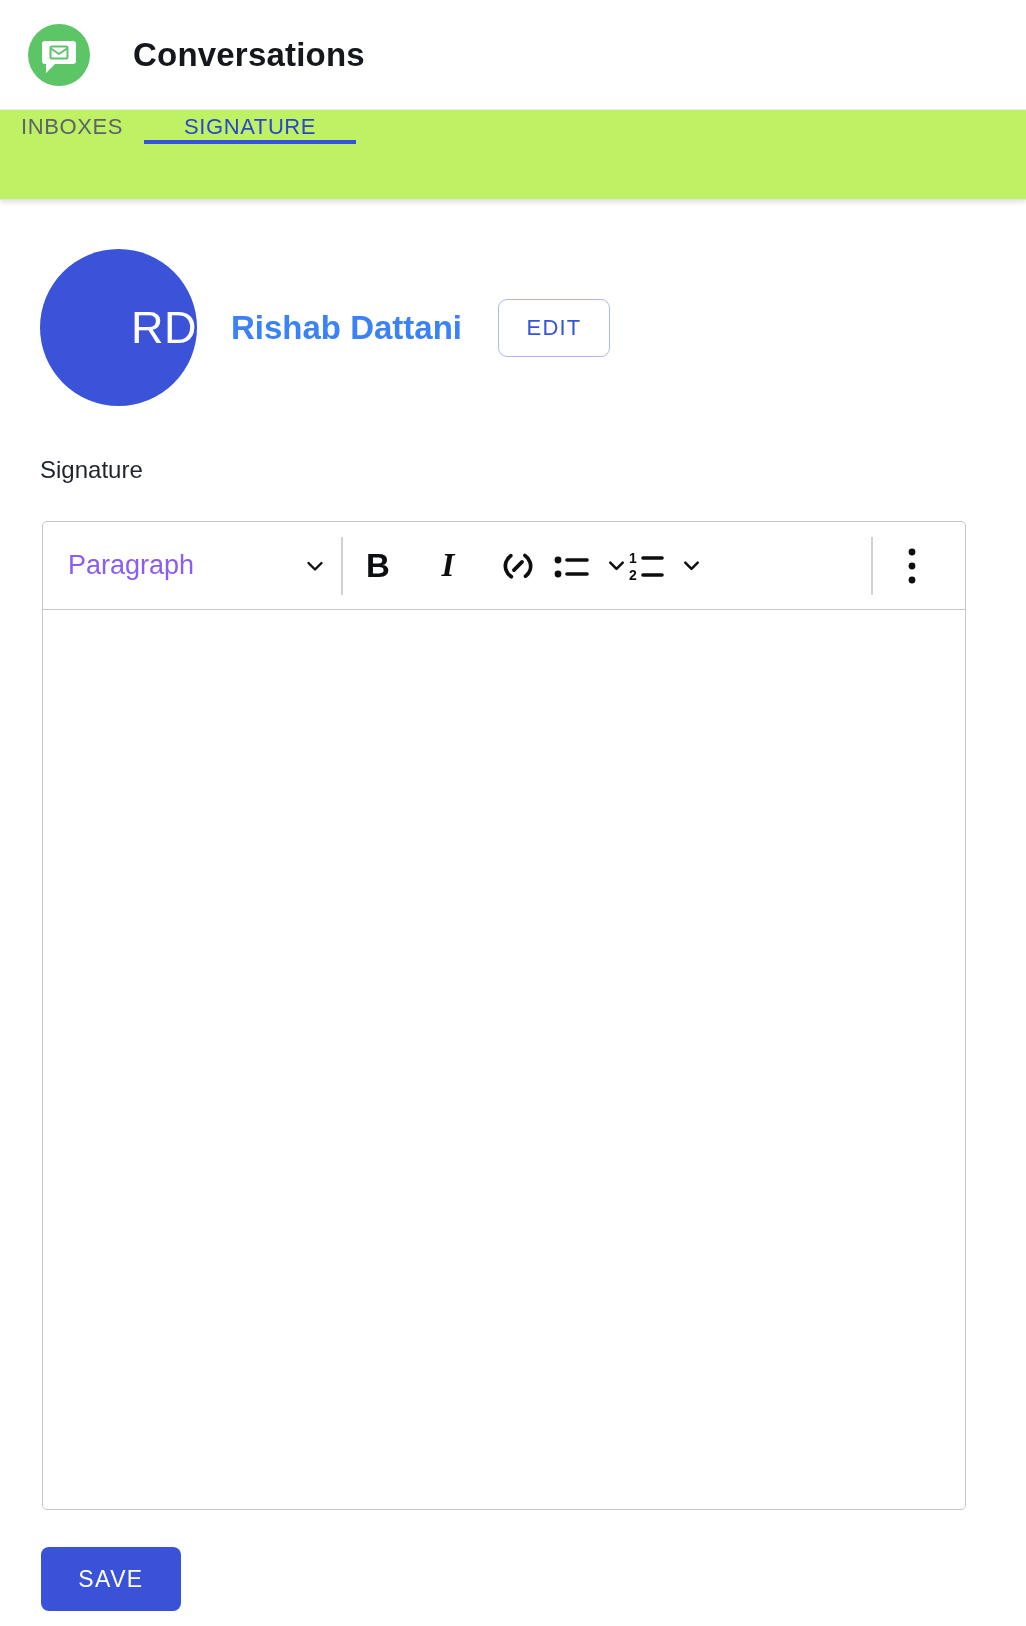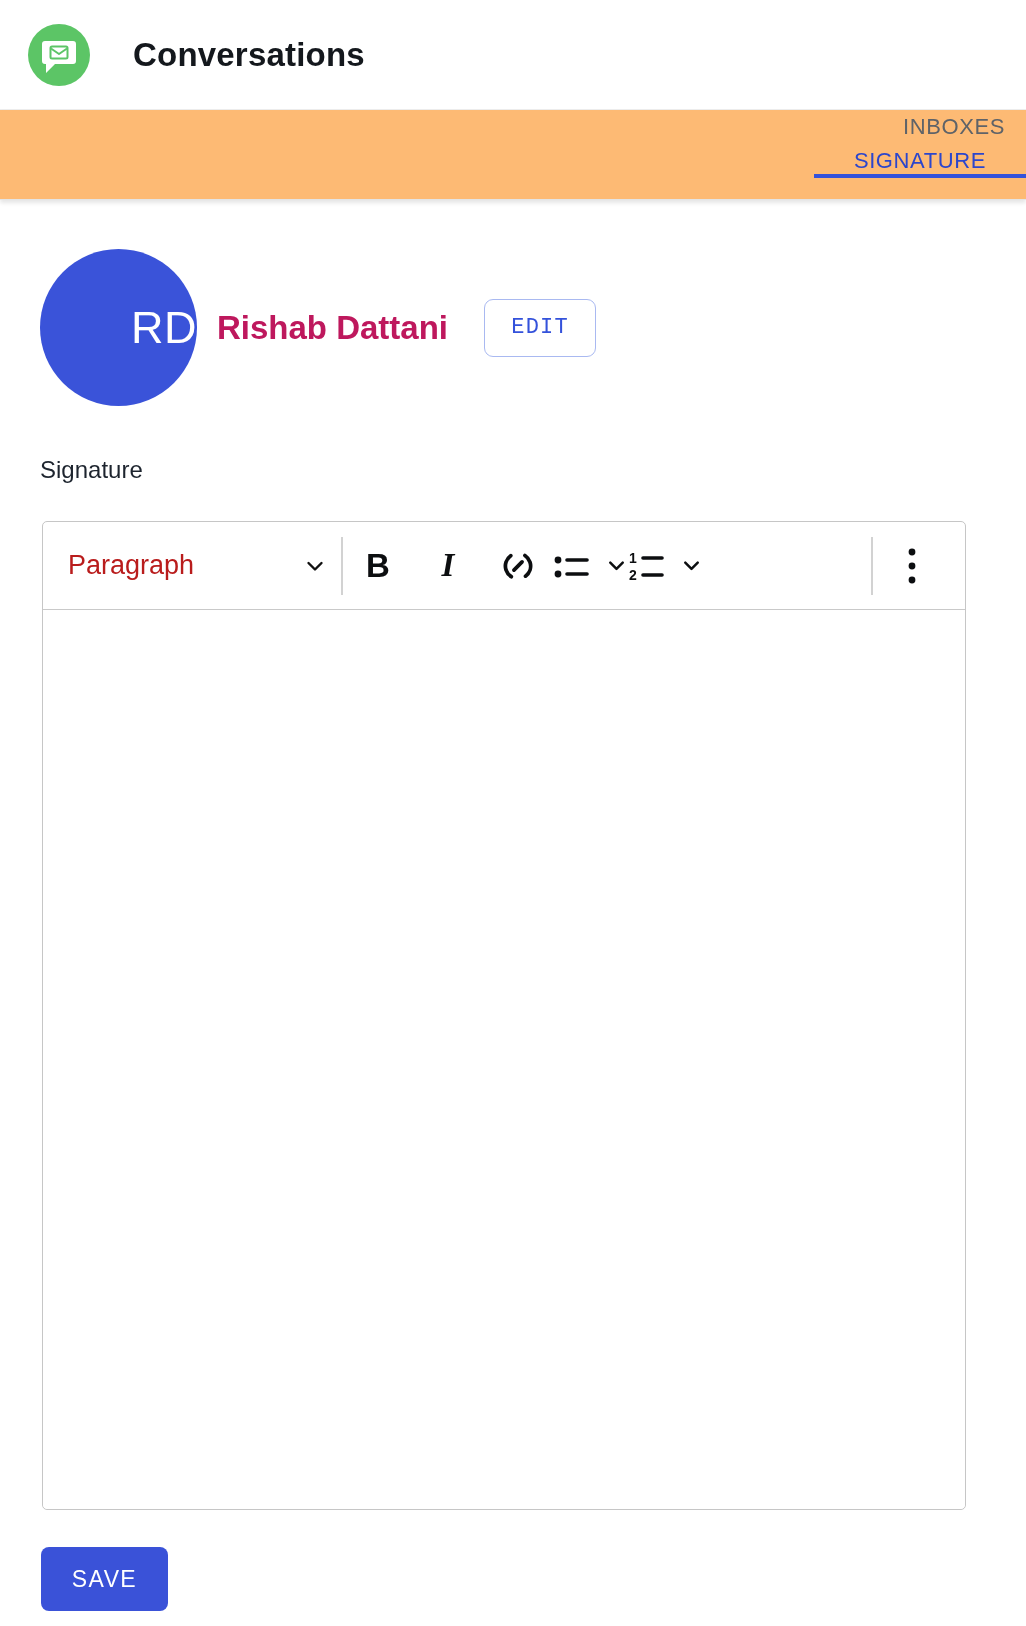--- a/index.html
+++ b/index.html
@@ -27,26 +27,25 @@
     font-size: 33px;
     font-weight: 700;
     color: #14181d;
     letter-spacing: 0.2px;
   }
 
   
   .tab-bar {
     height: 90px;
     display: flex;
-    align-items: flex-end;
+    align-items: flex-start;
     border-bottom: 1px solid #e4e4e4;
     box-shadow: 0 3px 4px rgba(0,0,0,0.10);
     position: relative;
-    background: #fdba74;
-    flex-direction: column;
+    background: #bef264;
   }
   .tab {
     display: flex;
     align-items: center;
     justify-content: center;
     font-size: 22px;
     font-weight: 500;
     letter-spacing: 0.6px;
     color: #5f6368;
     cursor: pointer;
@@ -76,34 +75,34 @@
     color: #ffffff;
     display: flex;
     align-items: center;
     justify-content: flex-end;
     font-size: 45px;
     font-weight: 400;
     letter-spacing: 0.5px;
     flex: 0 0 auto;
   }
   .profile-name {
-    margin-left: 20px;
+    margin-left: 34px;
     font-size: 33px;
     font-weight: 700;
-    color: #be185d;
+    color: #3b82f6;
   }
   .edit-button {
     margin-left: 36px;
     width: 112px;
     height: 58px;
     border: 1px solid #a9b9f1;
     border-radius: 9px;
     background: #ffffff;
     color: #3452db;
-    font-family: Liberation Mono, monospace;
+    font-family: Liberation Sans, sans-serif;
     font-size: 22px;
     font-weight: 500;
     letter-spacing: 1.2px;
     cursor: pointer;
     display: flex;
     align-items: center;
     justify-content: center;
   }
 
   
@@ -131,21 +130,21 @@
     width: 298px;
     height: 100%;
     display: flex;
     align-items: center;
     justify-content: space-between;
     padding: 0 14px 0 25px;
     cursor: pointer;
   }
   .para-select .para-value {
     font-size: 27px;
-    color: #b91c1c;
+    color: #8b5cf6;
   }
   .tb-divider {
     width: 2px;
     height: 58px;
     background: #d2d2d2;
     flex: 0 0 auto;
   }
   .tb-btn {
     height: 64px;
     min-width: 70px;
@@ -186,21 +185,21 @@
     outline: none;
     border-radius: 0 0 5px 5px;
     padding: 20px 24px;
     font-size: 26px;
     color: #222;
   }
 
   
   .save-button {
     margin: 37px 0 0 41px;
-    width: 127px;
+    width: 140px;
     height: 64px;
     background: #3a52d8;
     border: none;
     border-radius: 8px;
     color: #ffffff;
     font-family: "Liberation Sans", sans-serif;
     font-size: 23px;
     font-weight: 500;
     letter-spacing: 1.4px;
     cursor: pointer;

